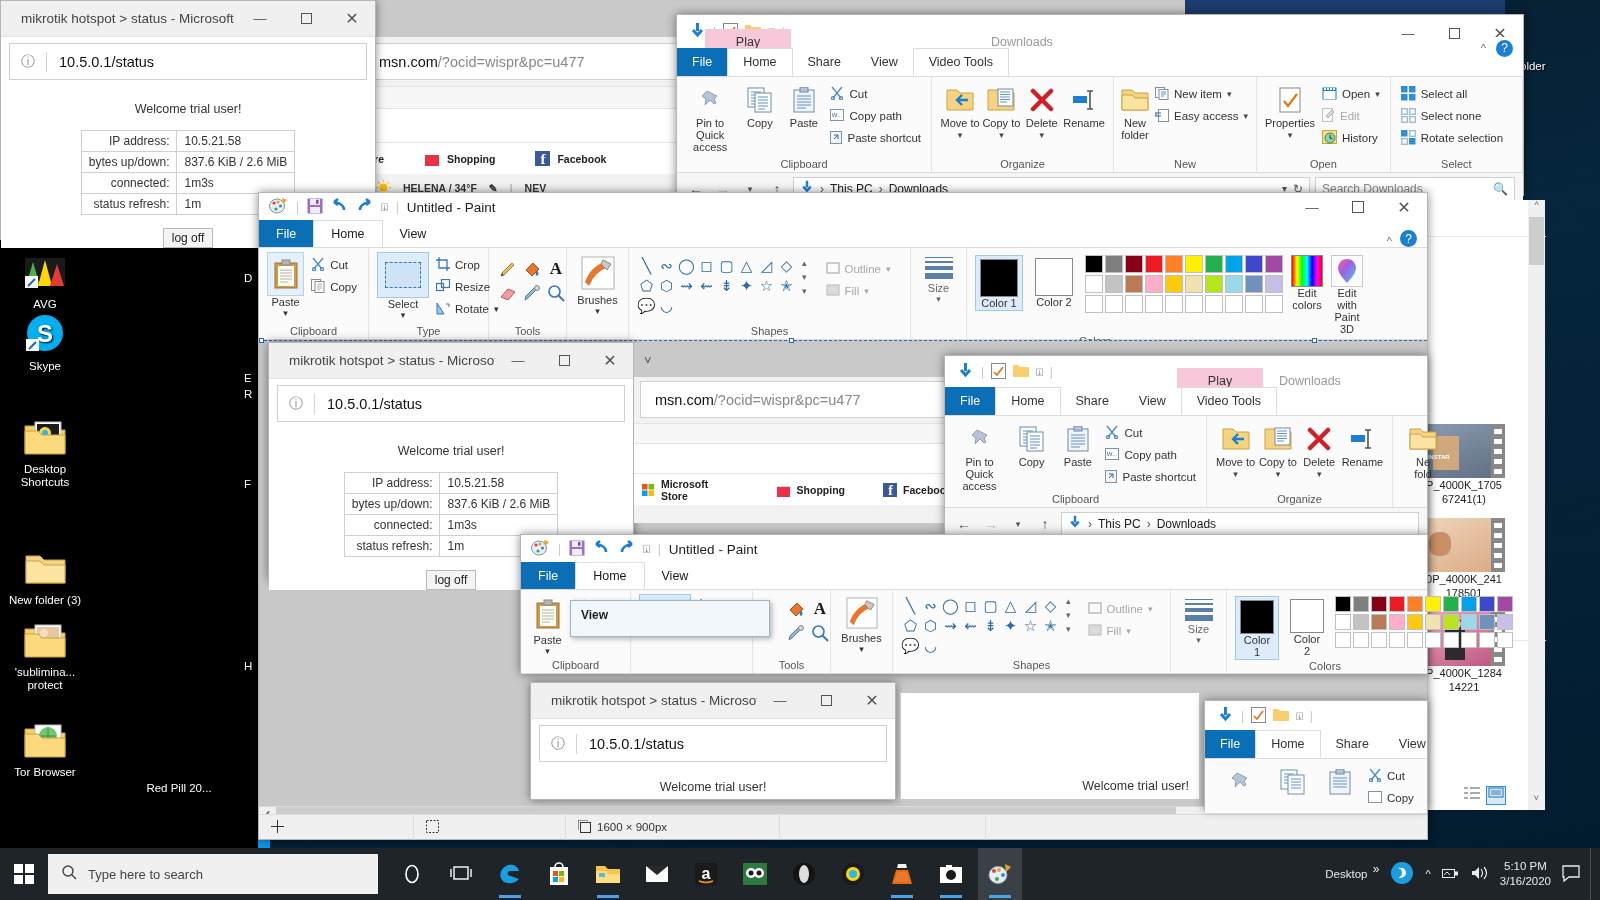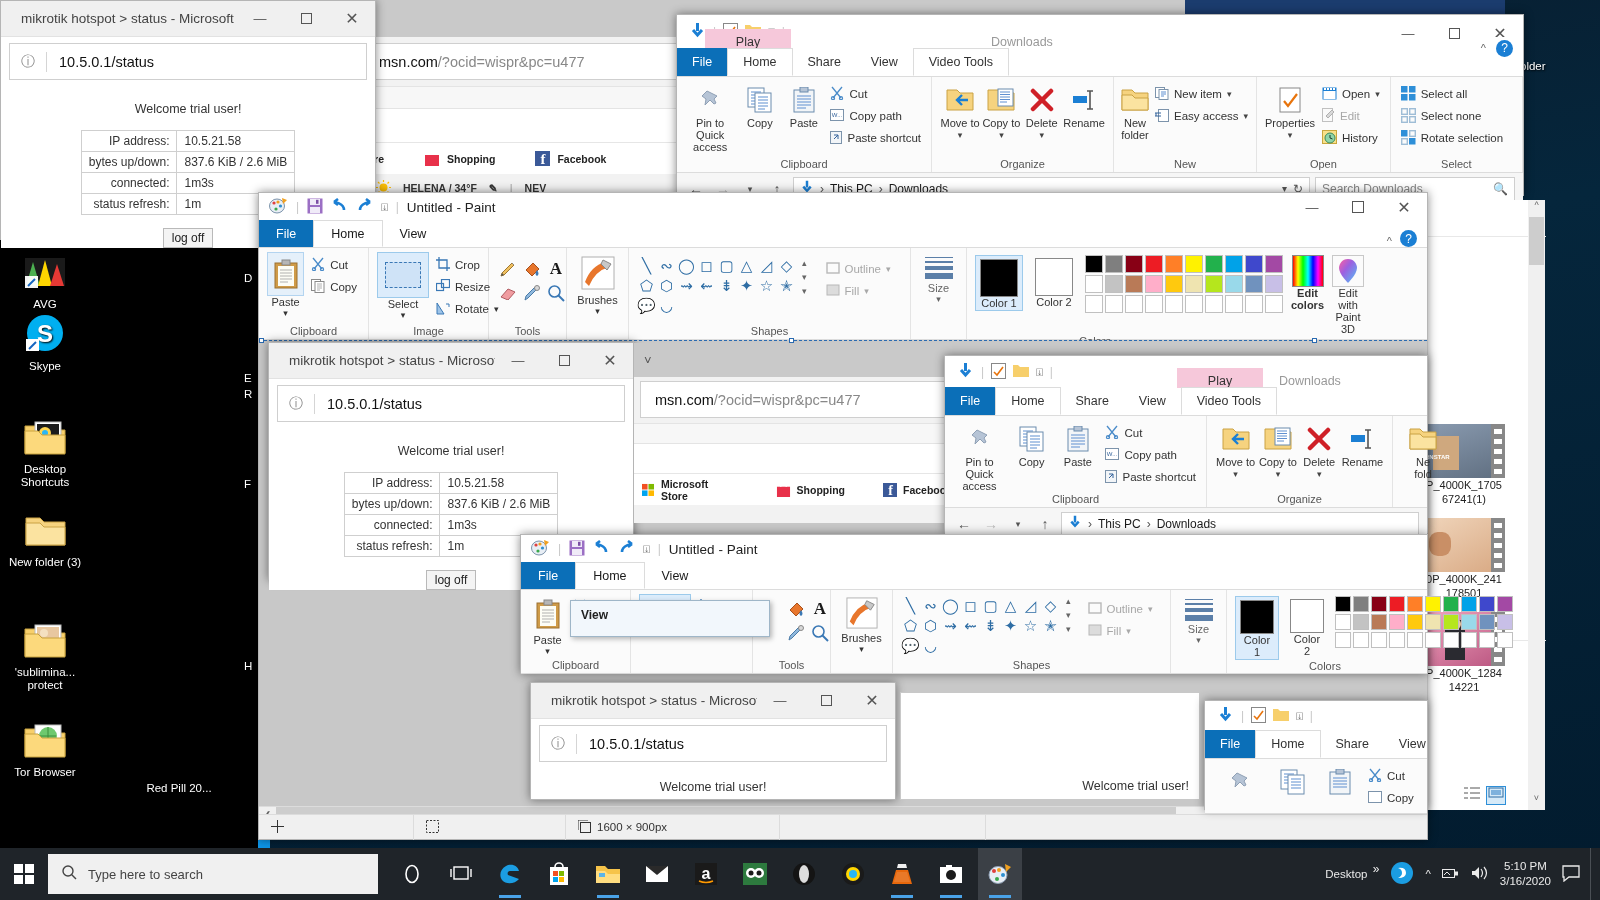--- a/index.html
+++ b/index.html
@@ -247,21 +247,21 @@
       <rect x="12" y="3" width="26" height="22" fill="#fff" stroke="#bbb"></rect>
       <rect x="14" y="5" width="22" height="18" fill="#1c1c1c"></rect>
       <circle cx="22" cy="14" r="6" fill="#ffd54f"></circle>
       <circle cx="22" cy="14" r="3" fill="#29b6f6"></circle>
       <path d="M2 12 h13 l4 4 h23 v19 h-40z" fill="#fcd97c" stroke="#c8a23f"></path>
     </svg>
   </div>
   <div class="desk-label">Desktop Shortcuts</div>
 </div>
 
-<div class="abs desk-icon" style="left:8px;top:508px;">
+<div class="abs desk-icon" style="left:8px;top:546px;">
   <div class="glyph">
     <svg width="44" height="36" viewBox="0 0 44 36">
       <path d="M3 5 h14 l4 4 h21 v23 h-39z" fill="#f6d37f" stroke="#caa244"></path>
       <path d="M3 10 h14 l4 4 h21 v18 h-39z" fill="#fbe3a0" stroke="#caa244"></path>
     </svg>
   </div>
   <div class="desk-label">New folder (3)</div>
 </div>
 
 <div class="abs desk-icon" style="left:8px;top:618px;">
@@ -1064,21 +1064,21 @@
               <svg width="14" height="14" viewBox="0 0 14 14">
                   <polygon points="1,13 1,2 8,13" fill="#9ec4e8" stroke="#3a78b5"></polygon>
                   <path d="M10 3 l3 0 0 3" stroke="#3a78b5" fill="none"></path>
                 </svg>
             </span>
             <span>Rotate</span>
             <span style="font-size:9px;">▾</span>
           </div>
         </div>
       </div>
-      <div class="pt-grp-name">Image</div>
+      <div class="pt-grp-name">Type</div>
     </div>
 
     <div class="pt-grp" style="width:78px;">
       <div style="display:grid;grid-template-columns:repeat(3,1fr);gap:2px;padding-top:6px;">
         <span style="width:22px;height:22px;display:flex;align-items:center;justify-content:center;">
           <svg width="18" height="18" viewBox="0 0 18 18">
               <path d="M2 16 l3 -1 10 -10 -2 -2 -10 10z" fill="#f0c060" stroke="#a07830"></path>
               <path d="M13 3 l2 2" stroke="#888"></path>
               <path d="M2 16 l1 -3 2 2z" fill="#555"></path>
             </svg>
@@ -1226,21 +1226,21 @@
             <div class="sw" style="width: 18px; height: 18px; background: rgb(255, 255, 255);"></div>
             <div class="sw" style="width: 18px; height: 18px; background: rgb(63, 72, 204);"></div>
             <div class="sw" style="width: 18px; height: 18px; background: rgb(112, 146, 190);"></div>
             <div class="sw" style="width: 18px; height: 18px; background: rgb(255, 255, 255);"></div>
             <div class="sw" style="width: 18px; height: 18px; background: rgb(163, 73, 164);"></div>
             <div class="sw" style="width: 18px; height: 18px; background: rgb(200, 191, 231);"></div>
             <div class="sw" style="width: 18px; height: 18px; background: rgb(255, 255, 255);"></div>
           </div>
         <div style="text-align:center;font-size:11px;color:#333;">
           <div style="width:32px;height:32px;border:1px solid #888;margin:0 auto;background:linear-gradient(90deg,#f00,#ff0,#0f0,#0ff,#00f,#f0f,#f00);"></div>
-          <div style="line-height:12px;font-weight:bold;">Edit colors</div>
+          <div style="line-height:12px;">Edit colors</div>
         </div>
         <div style="text-align:center;font-size:11px;color:#333;width:60px;">
           <div style="width:32px;height:32px;border:1px solid #c8c8c8;margin:0 auto;display:flex;align-items:center;justify-content:center;">
             <svg width="20" height="26" viewBox="0 0 20 26">
                 <path d="M10 1 C16 1 19 6 19 10 C19 16 10 25 10 25 C10 25 1 16 1 10 C1 6 4 1 10 1z" fill="url(#g3d)"></path>
               <defs>
                   <linearGradient id="g3d" x1="0" y1="0" x2="1" y2="1">
                     <stop offset="0" stop-color="#ff5fa0"></stop>
                     <stop offset="0.4" stop-color="#9d5fe0"></stop>
                     <stop offset="1" stop-color="#4fc3f7"></stop>

